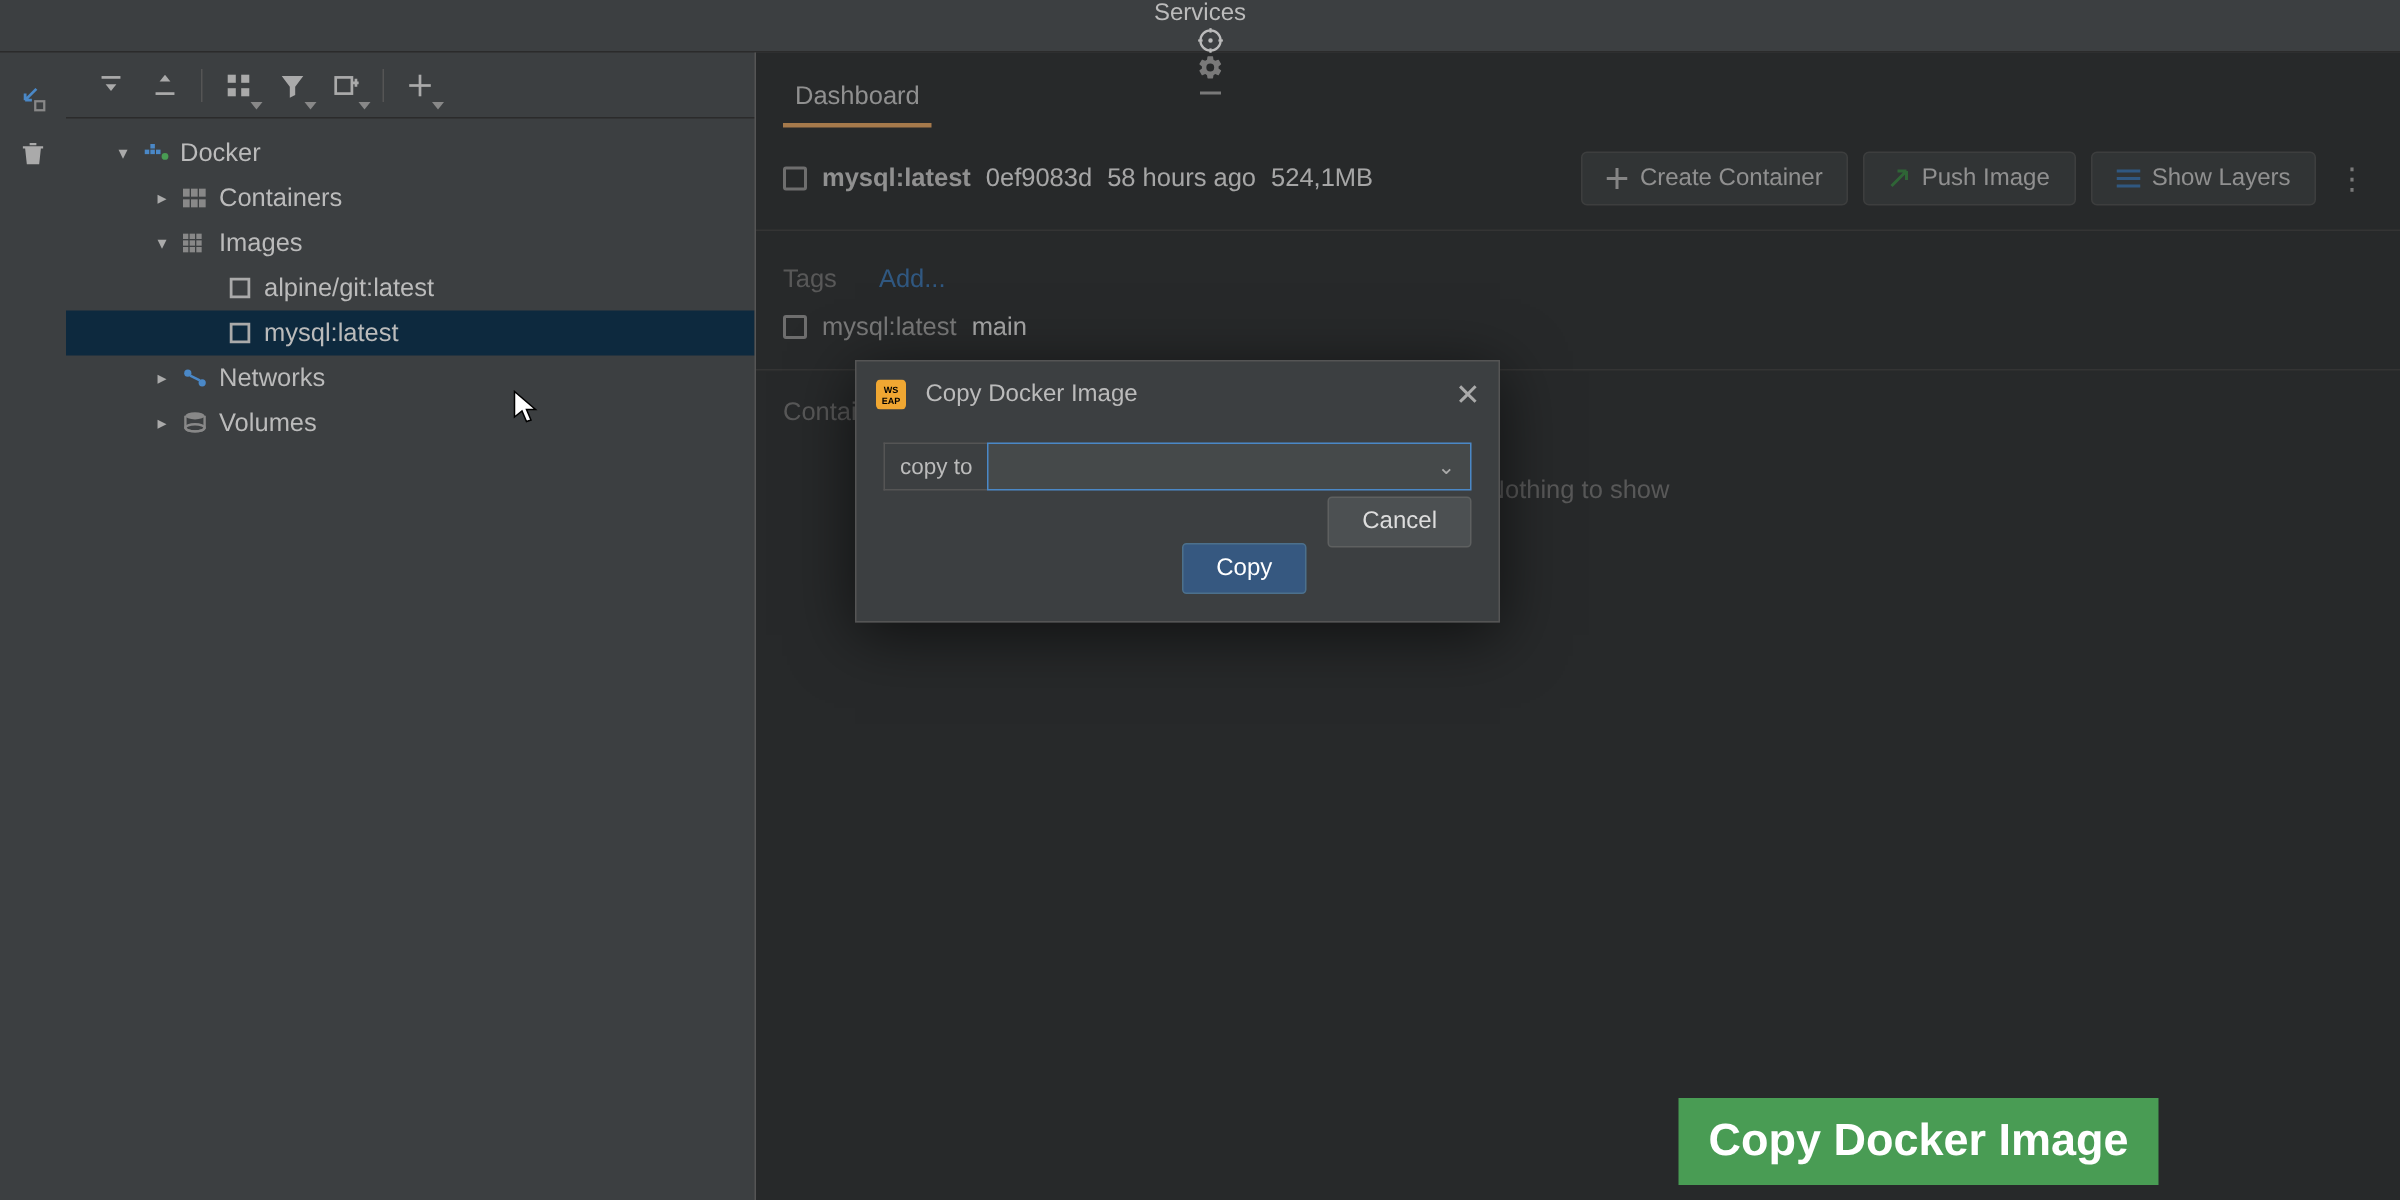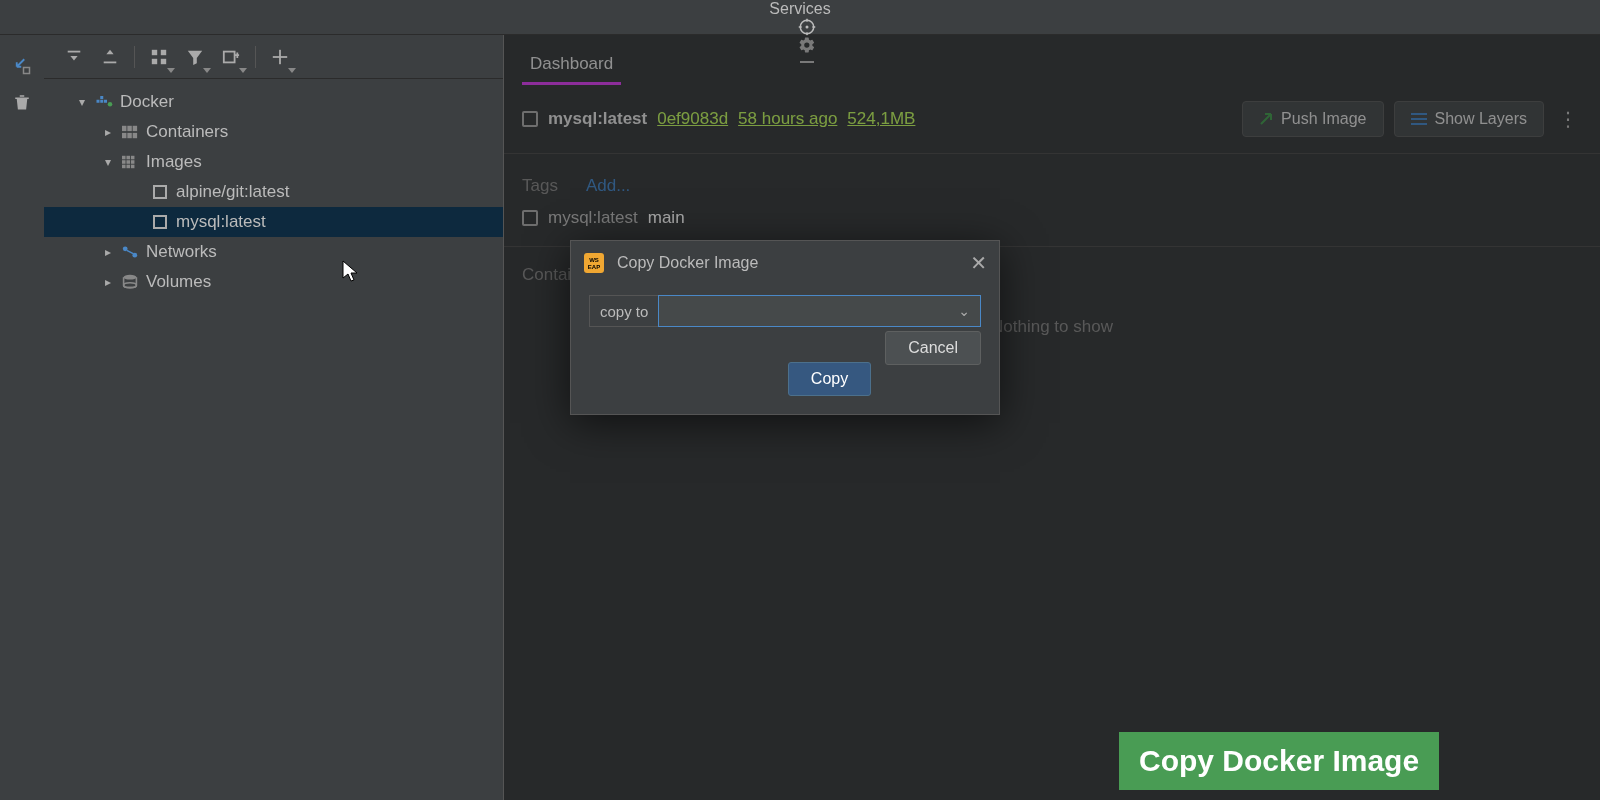--- a/index.html
+++ b/index.html
@@ -24,25 +24,25 @@
   .tree { padding-top:8px; font-size:17px; }
   .tree-row { height:30px; display:flex; align-items:center; padding-left:8px; cursor:pointer; white-space:nowrap; }
   .tree-row.selected { background:#0d293e; }
   .arrow { width:16px; display:inline-flex; justify-content:center; color:#aaa; font-size:12px; margin-right:4px; }
   .icon-sp { width:20px; display:inline-flex; justify-content:center; margin-right:6px; }
   .indent-1 { padding-left:30px; }
   .indent-2 { padding-left:56px; }
   .indent-3 { padding-left:86px; }
   
   .tabbar { height:50px; display:flex; align-items:flex-end; padding-left:18px; }
-  .tab { height:40px; display:flex; align-items:center; padding:0 8px; font-size:17px; color:#ddd; border-bottom:3px solid #d946ef; }
+  .tab { height:40px; display:flex; align-items:center; padding:0 8px; font-size:17px; color:#ddd; border-bottom:3px solid #fdba74; }
   .image-hdr { display:flex; align-items:center; padding:16px 18px; border-bottom:1px solid #515151; gap:10px; font-size:17px; }
   .image-hdr .checkbox { width:16px;height:16px;border:2px solid #aaa;border-radius:2px; }
   .image-hdr .img-name { color:#ddd; font-weight:600; }
-  .image-hdr .dim { color:#bef264;text-decoration:underline; }
+  .image-hdr .dim { color:#ffffff; }
   .hdr-spacer { flex:1; }
   .btn { height:36px; display:flex; align-items:center; gap:8px; padding:0 16px; border:1px solid #5e6060; border-radius:4px; background:#4c5052; color:#ddd; cursor:pointer; font-size:16px; }
   .more-btn { width:28px; display:flex; align-items:center; justify-content:center; color:#bbb; cursor:pointer; font-size:20px; }
   .tags-row { padding:22px 18px 8px; display:flex; gap:28px; font-size:17px; }
   .tags-row .lbl { color:#888; }
   .tags-row .add-link { color:#4a88c7; cursor:pointer; }
   .tag-item { padding:4px 18px 18px; display:flex; align-items:center; gap:10px; font-size:17px; border-bottom:1px solid #515151;}
   .tag-item .checkbox { width:16px;height:16px;border:2px solid #aaa;border-radius:2px; }
   .containers-sec { padding:18px; font-size:17px; }
   .containers-sec .lbl { color:#888; }
@@ -257,20 +257,27 @@
     </div>
 
     <div class="image-hdr">
       <span class="checkbox"></span>
       <span class="img-name">mysql:latest</span>
       <span class="dim">0ef9083d</span>
       <span class="dim">58 hours ago</span>
       <span class="dim">524,1MB</span>
       <span class="hdr-spacer"></span>
       <div class="btn">
+        <svg width="14" height="14" viewBox="0 0 14 14" fill="#ccc">
+            <rect x="6" y="0" width="2" height="14"></rect>
+            <rect x="0" y="6" width="14" height="2"></rect>
+          </svg>
+        <span>Create Container</span>
+      </div>
+      <div class="btn">
         <svg width="14" height="14" viewBox="0 0 14 14" fill="#499c54">
             <path d="M2 12 L12 2 M12 2 L12 8 M12 2 L6 2" stroke="#499c54" stroke-width="2" fill="none"></path>
           </svg>
         <span>Push Image</span>
       </div>
       <div class="btn">
         <svg width="16" height="14" viewBox="0 0 16 14" fill="#4a88c7">
             <rect x="0" y="1" width="16" height="2"></rect>
             <rect x="0" y="6" width="16" height="2"></rect>
             <rect x="0" y="11" width="16" height="2"></rect>

